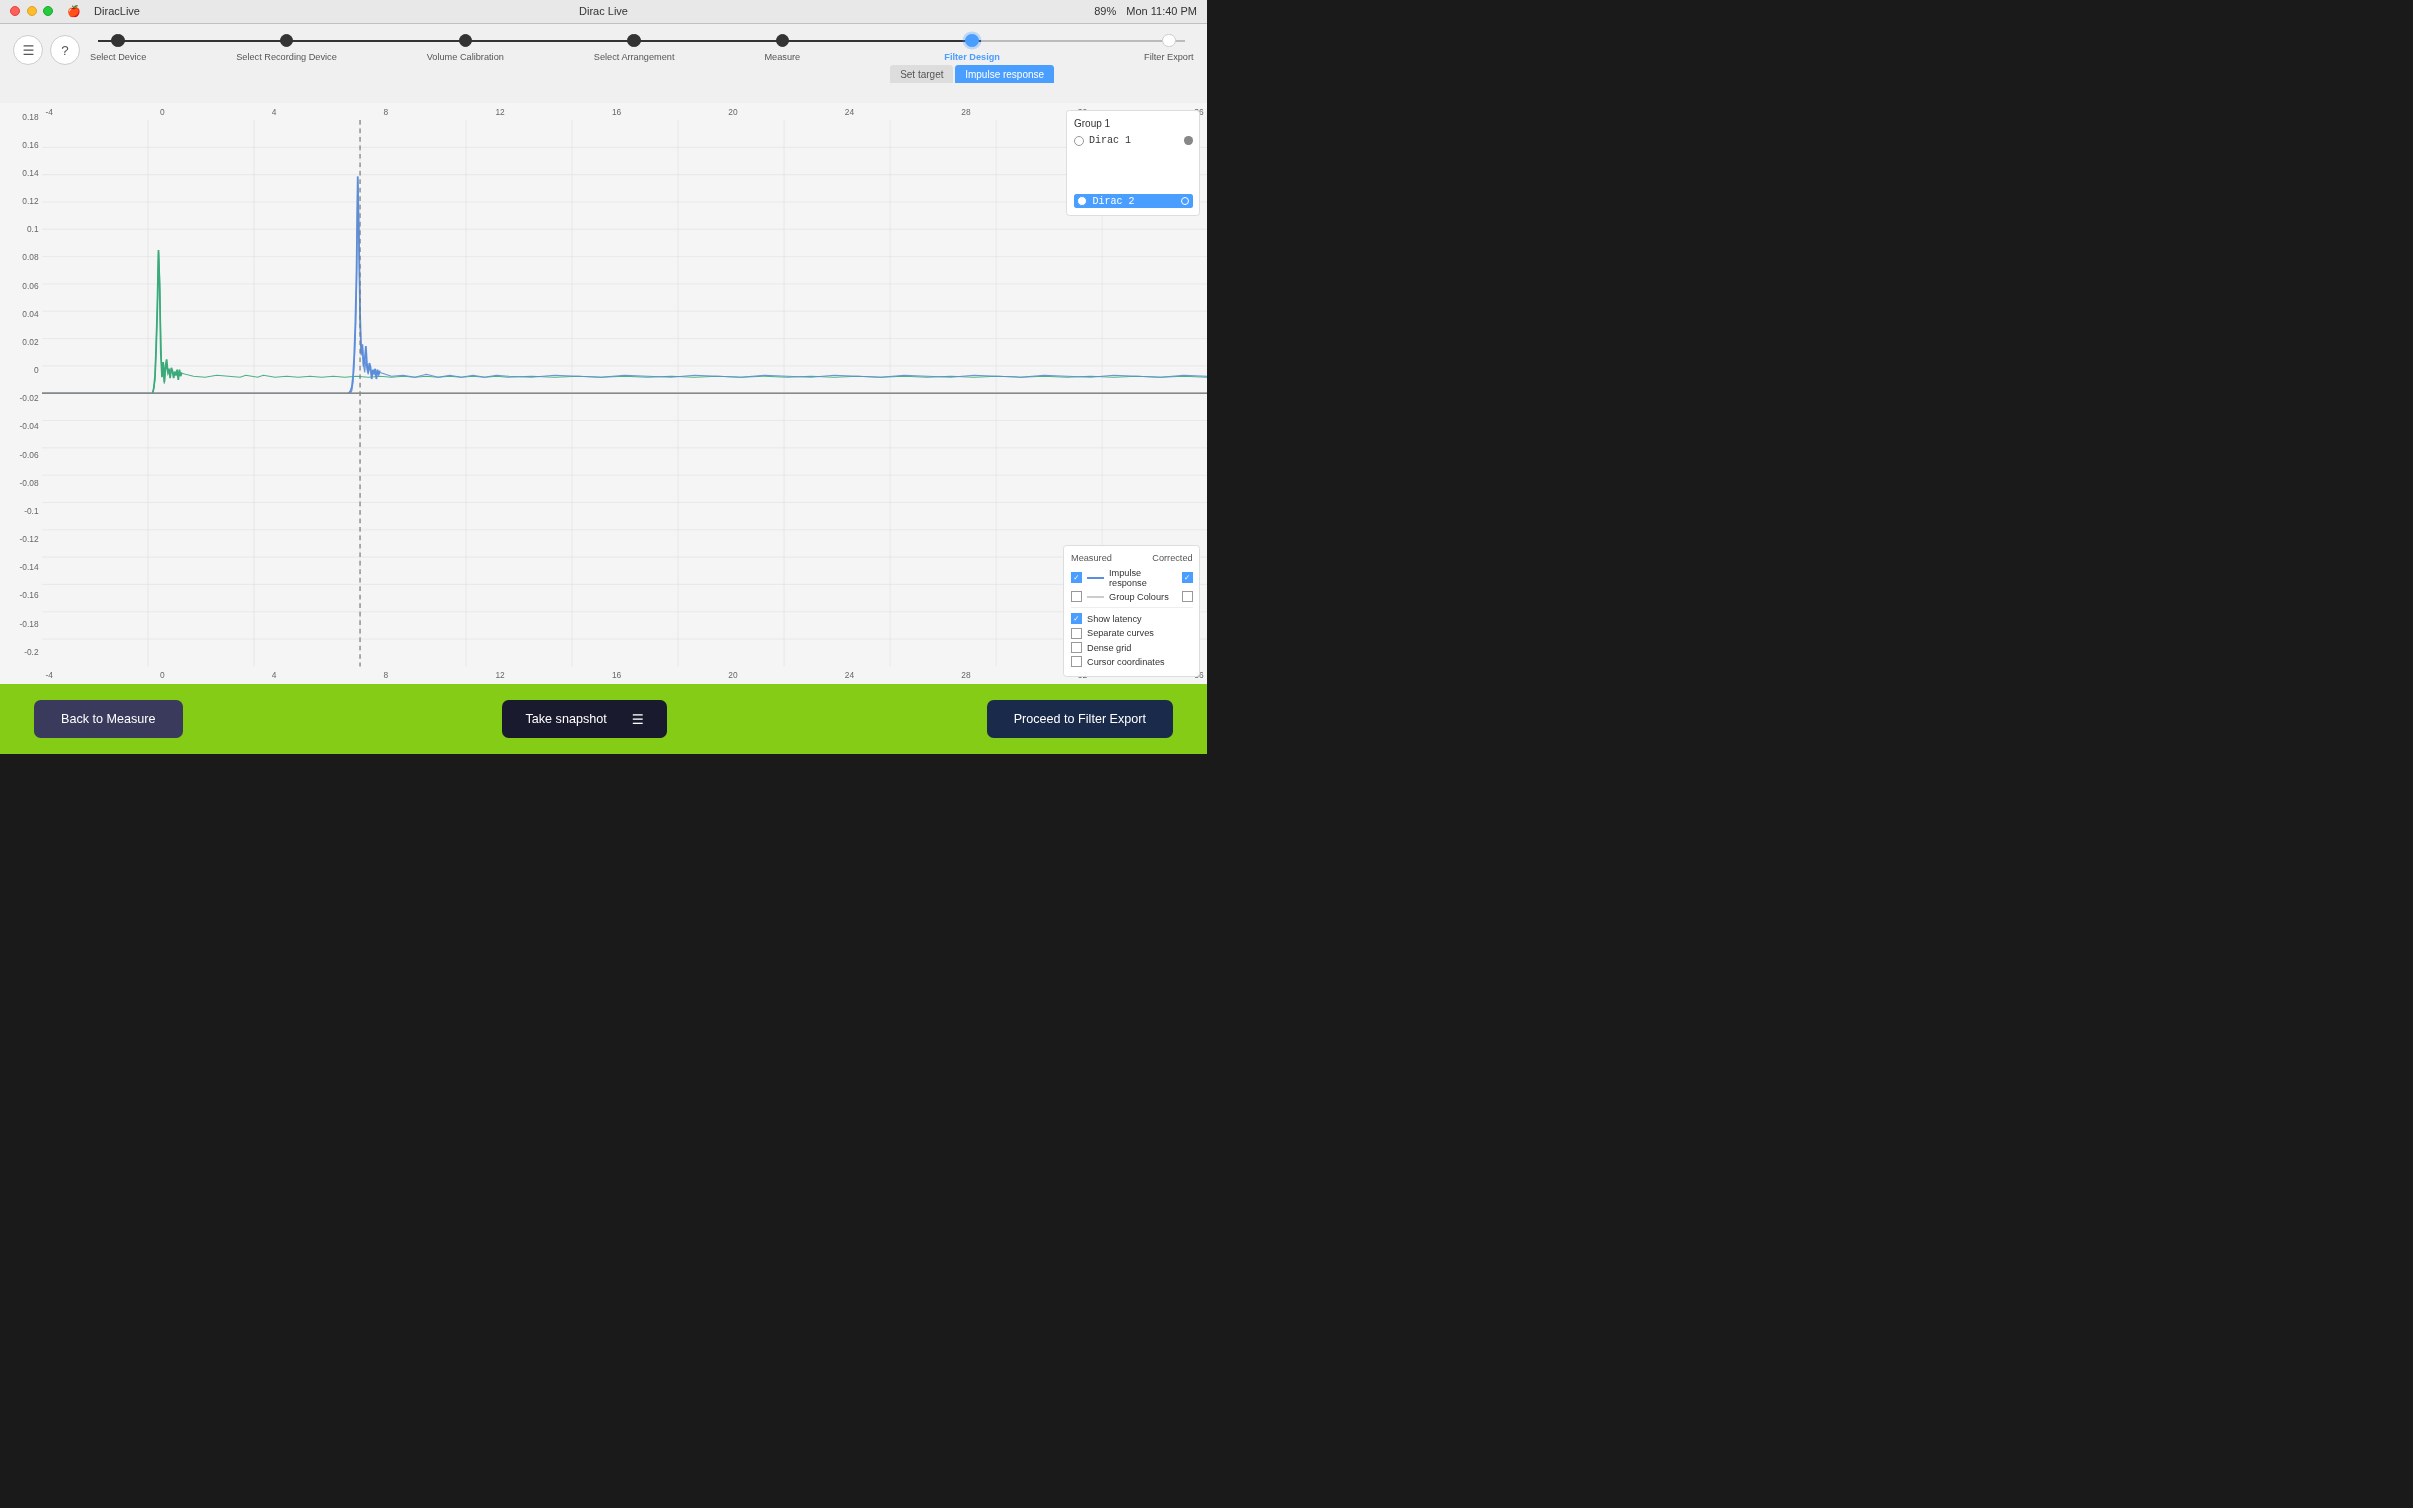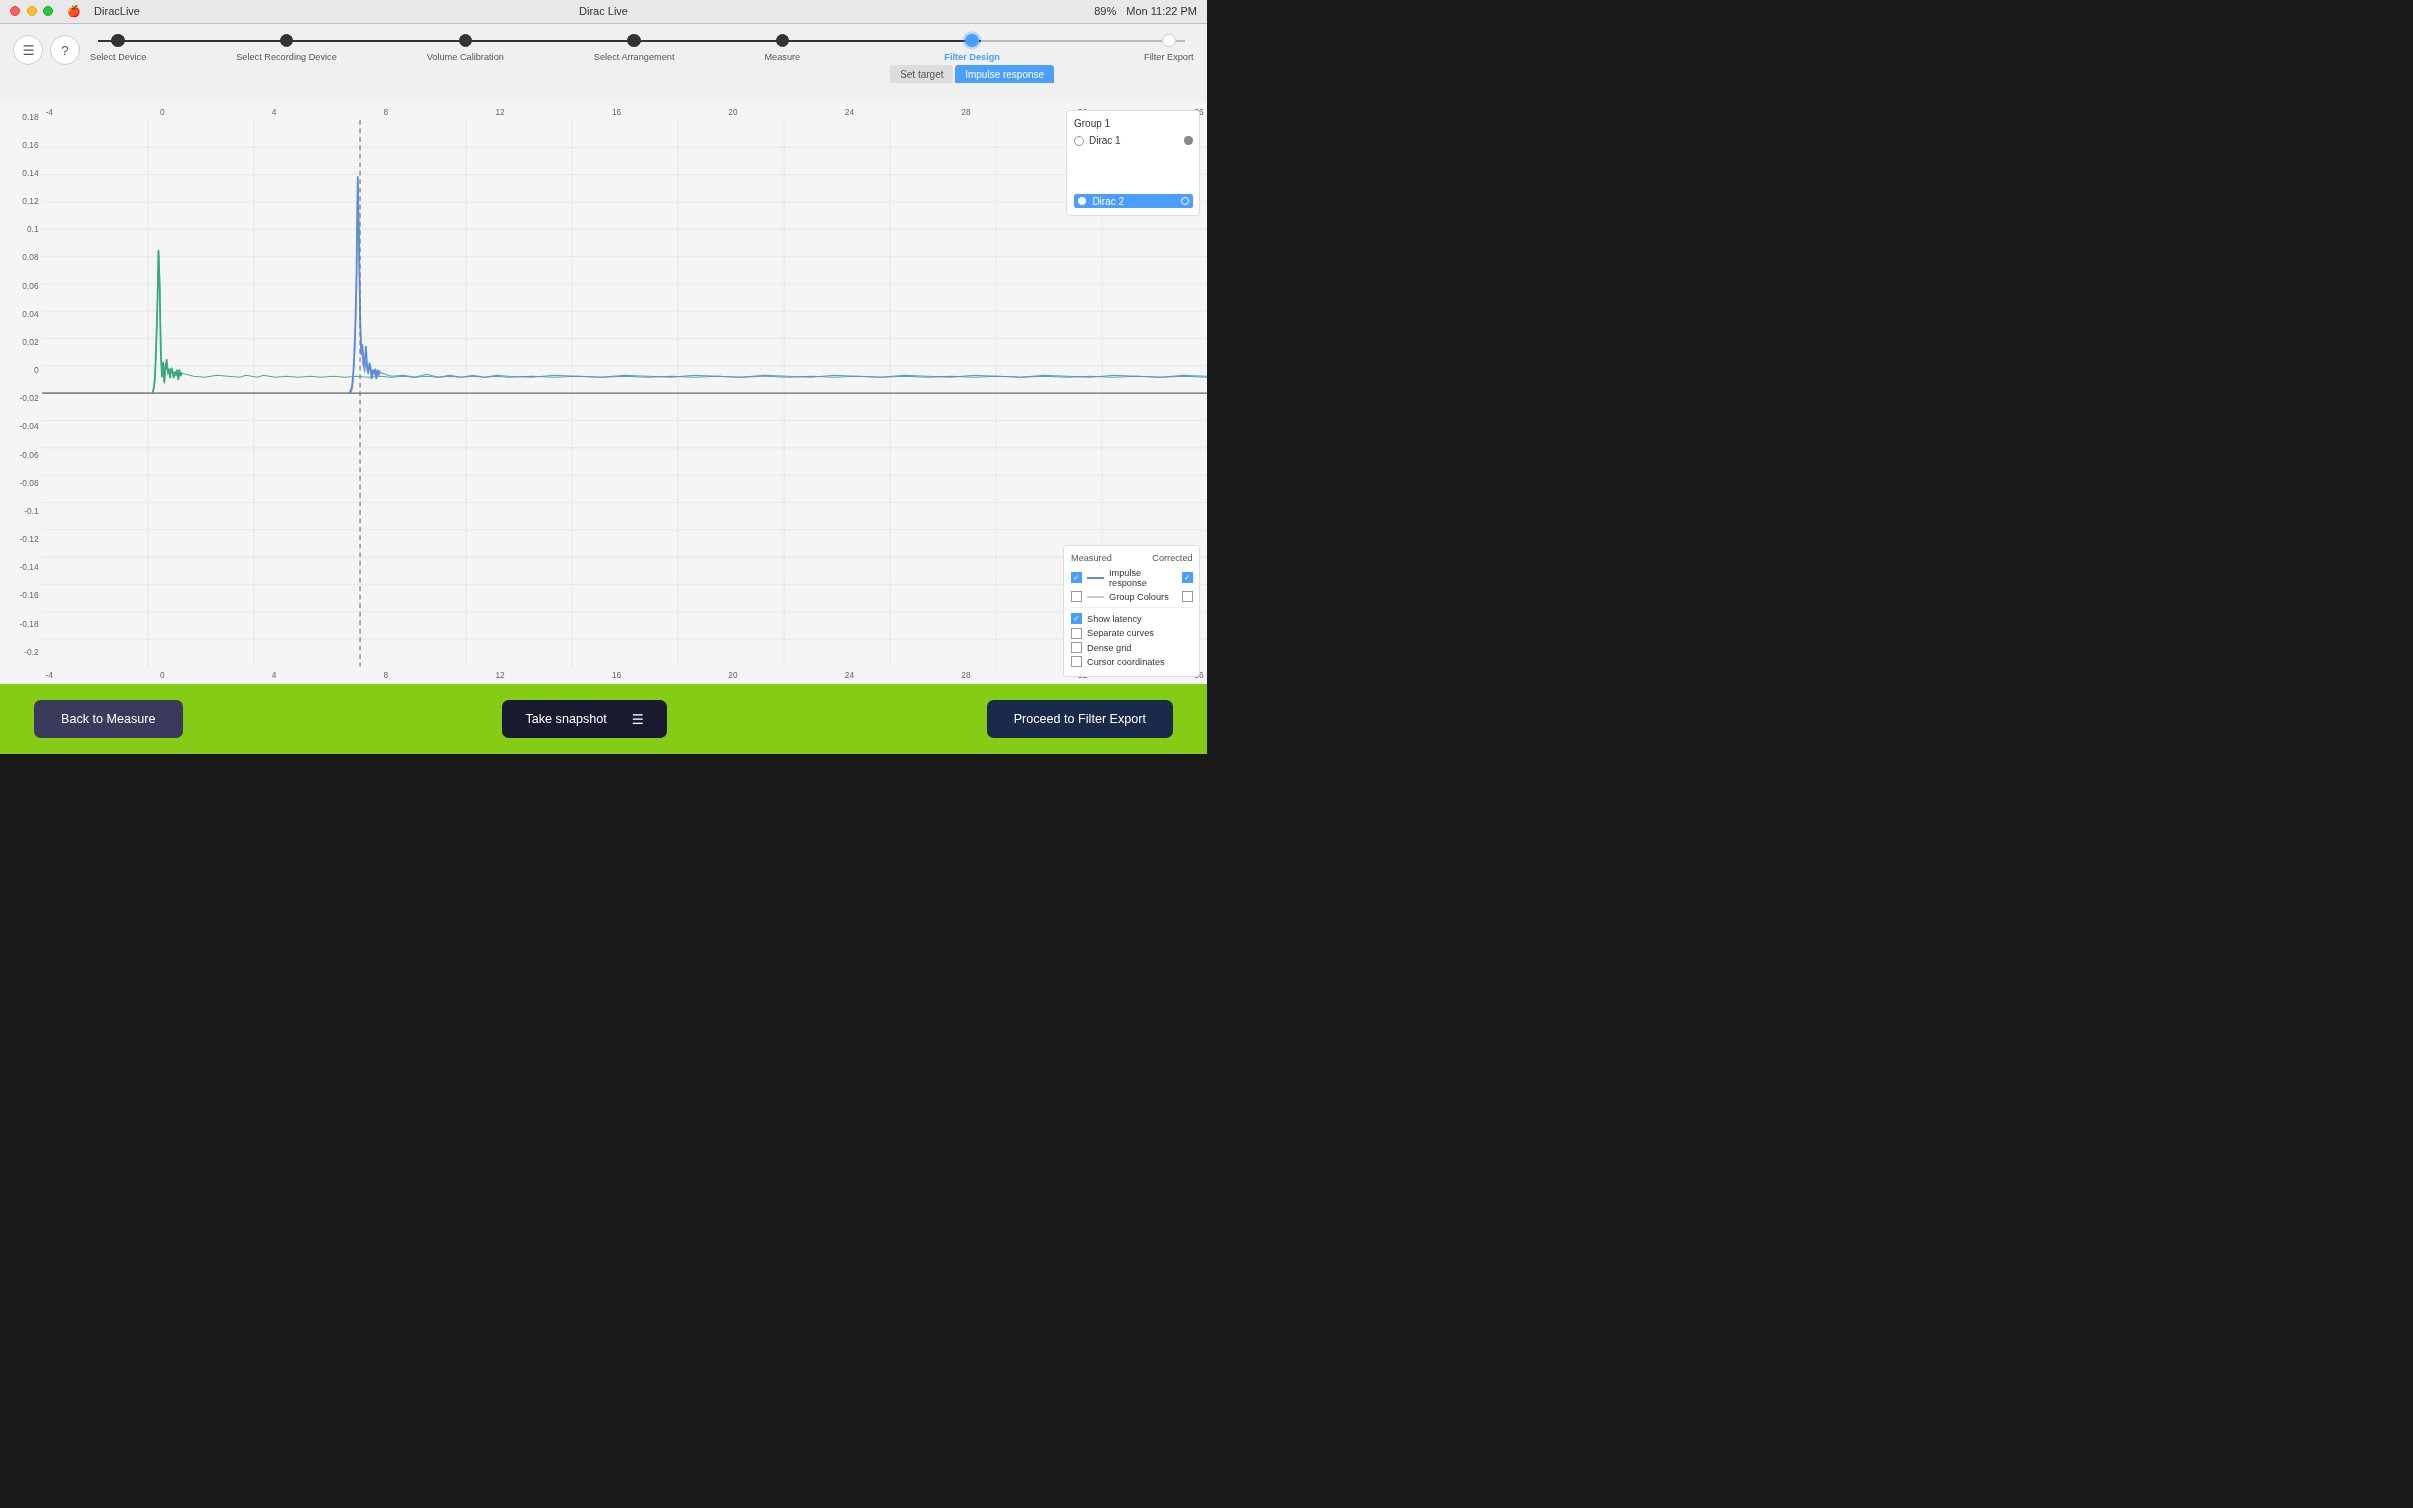--- a/index.html
+++ b/index.html
@@ -212,20 +212,21 @@
     .group-panel-title {
       font-size: 10px;
       color: #333;
       margin-bottom: 5px;
     }
     .group-item {
       display: flex;
       align-items: center;
       gap: 5px;
       padding: 1.7px 0;
+      font-family: Liberation Mono, monospace;
     }
     .group-radio {
       width: 10px;
       height: 10px;
       border-radius: 50%;
       border: 0.8px solid #999;
       background: white;
       display: flex;
       align-items: center;
       justify-content: center;
@@ -386,21 +387,21 @@
     <div class="traffic-light tl-min"></div>
     <div class="traffic-light tl-max"></div>
   </div>
   <div class="menubar-items">
     <span class="menubar-item">🍎</span>
     <span class="menubar-item">DiracLive</span>
   </div>
   <span class="titlebar-title">Dirac Live</span>
   <div class="titlebar-right">
     <span>89%</span>
-    <span>Mon 11:22 PM</span>
+    <span>Mon 11:40 PM</span>
   </div>
 </div>
 
 <div class="app-window">
 
 
   <div style="background:#f0f0f0; padding: 6.7px 13.4px 0; display:flex; align-items:flex-start; gap:10px;">
     <div style="display:flex; gap:6.7px; padding-top:5px;">
       <div class="nav-btn">☰</div>
       <div class="nav-btn">?</div>

